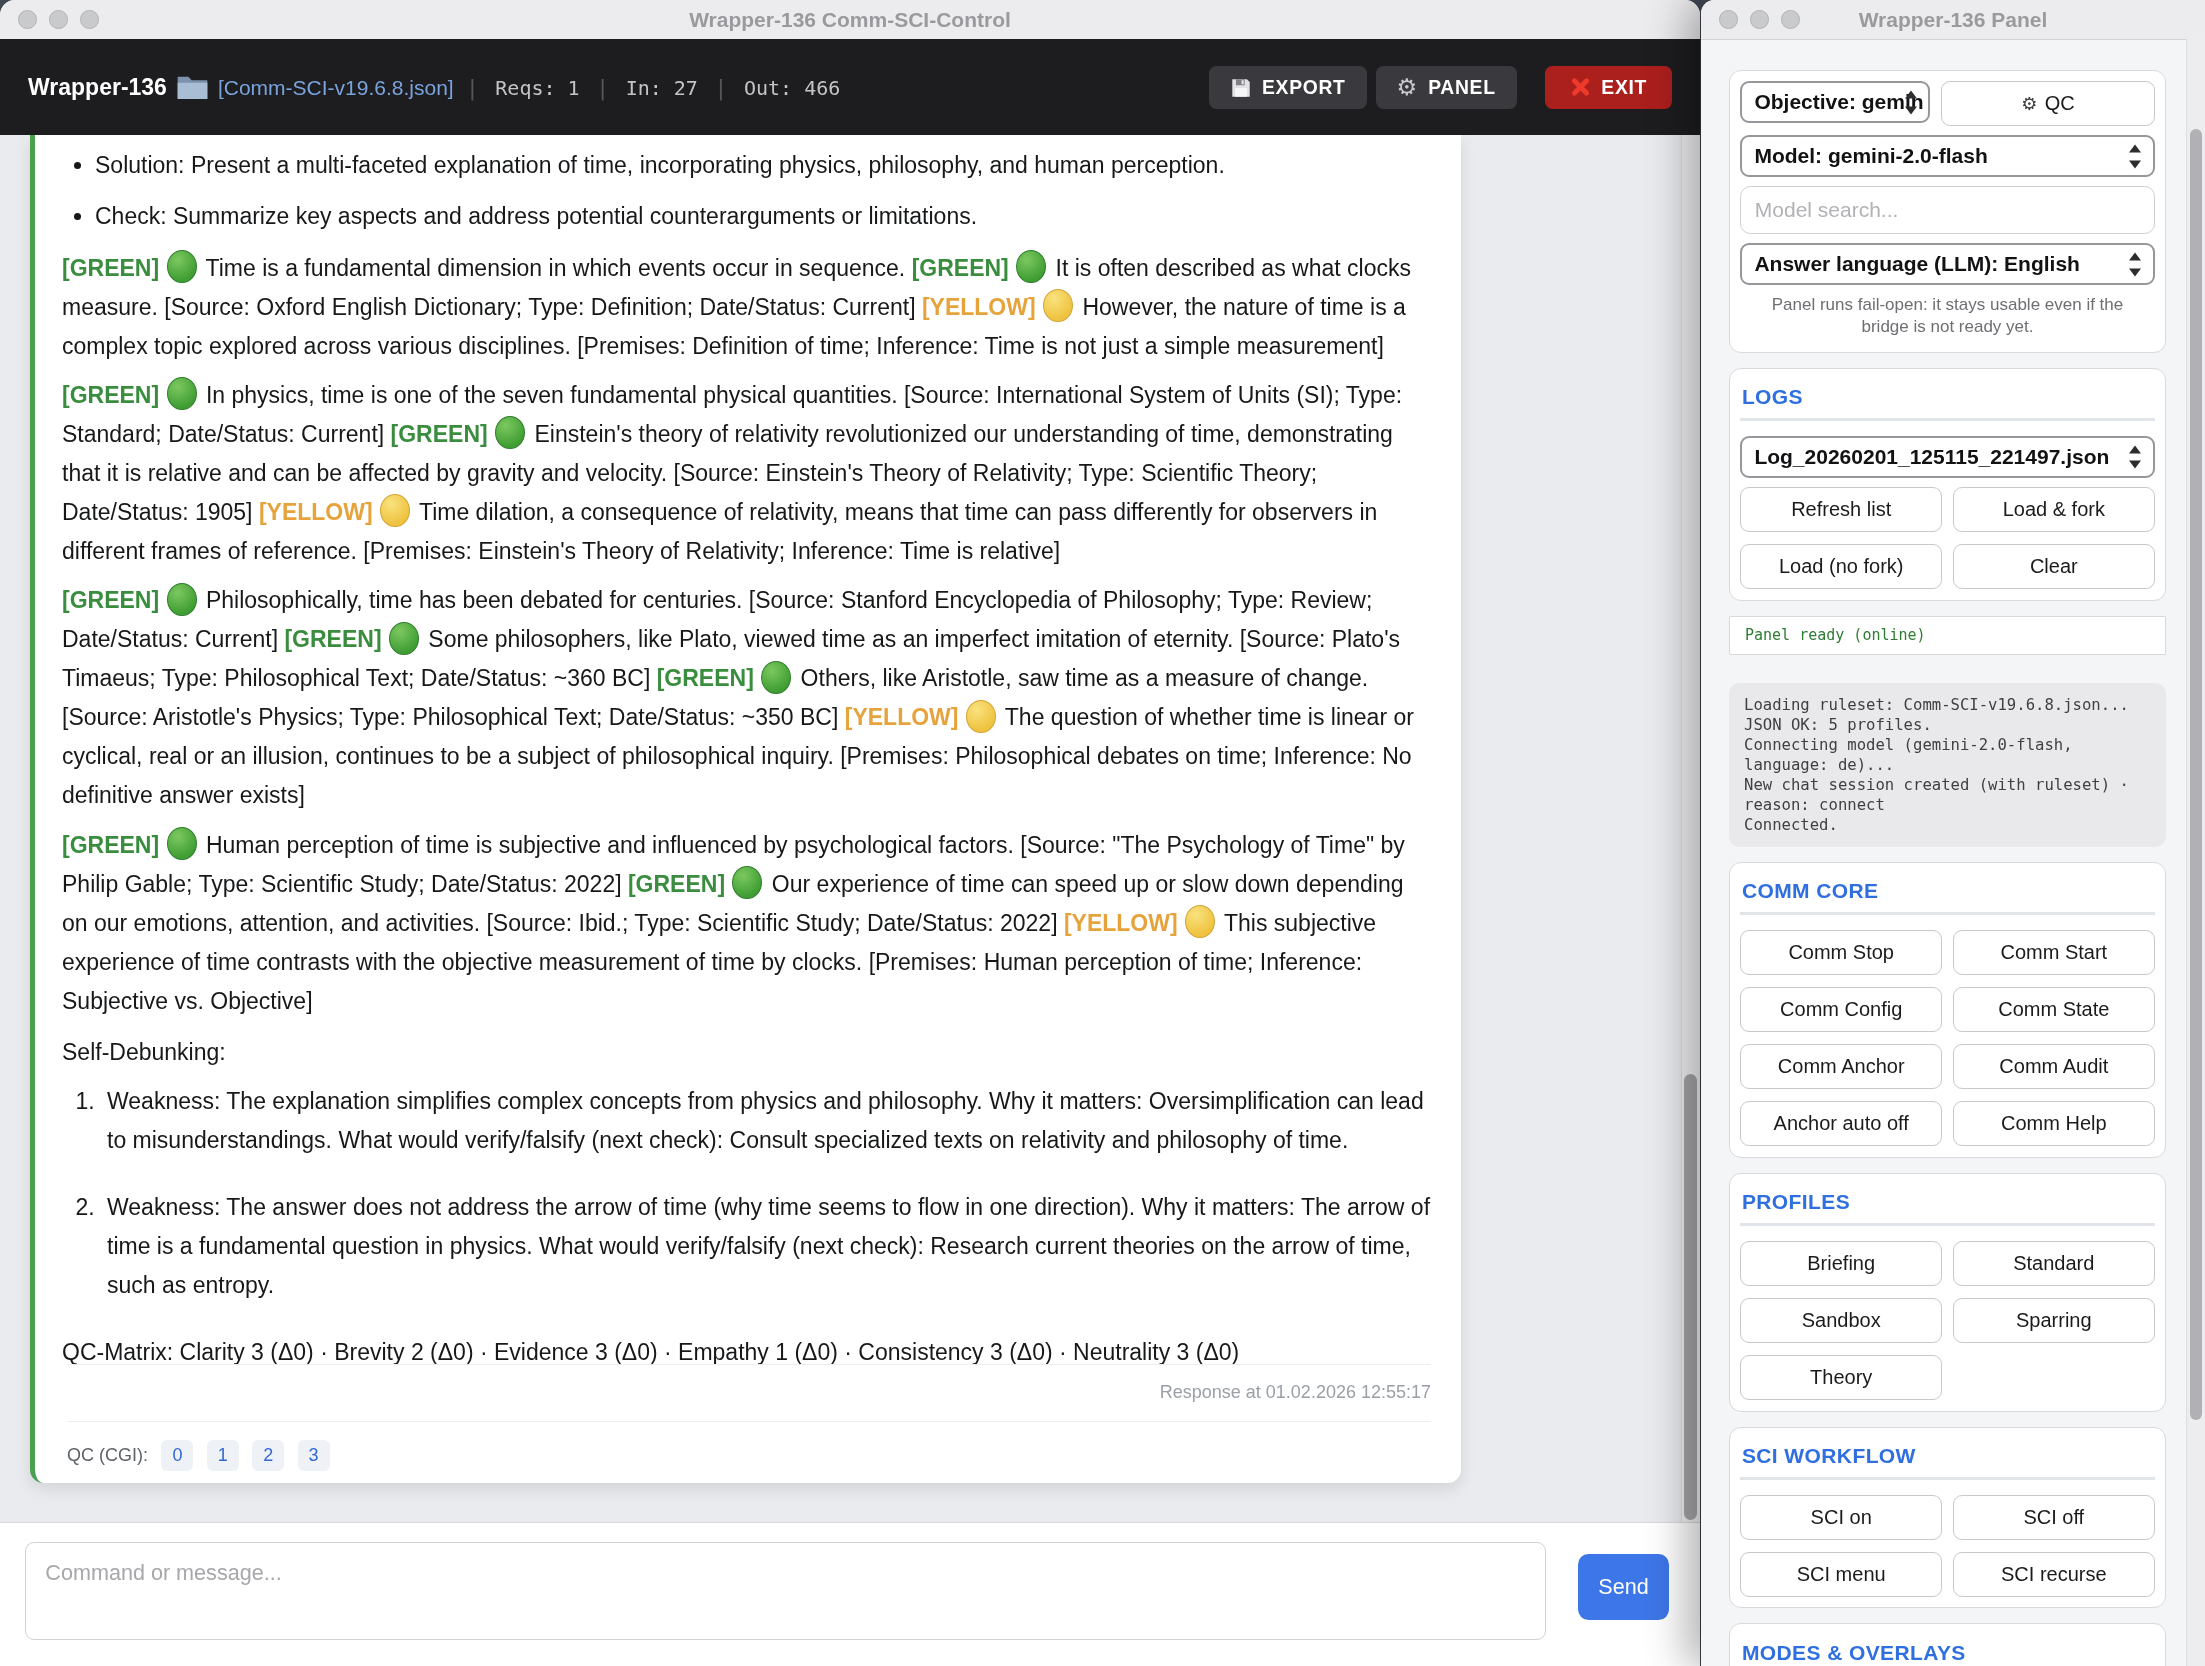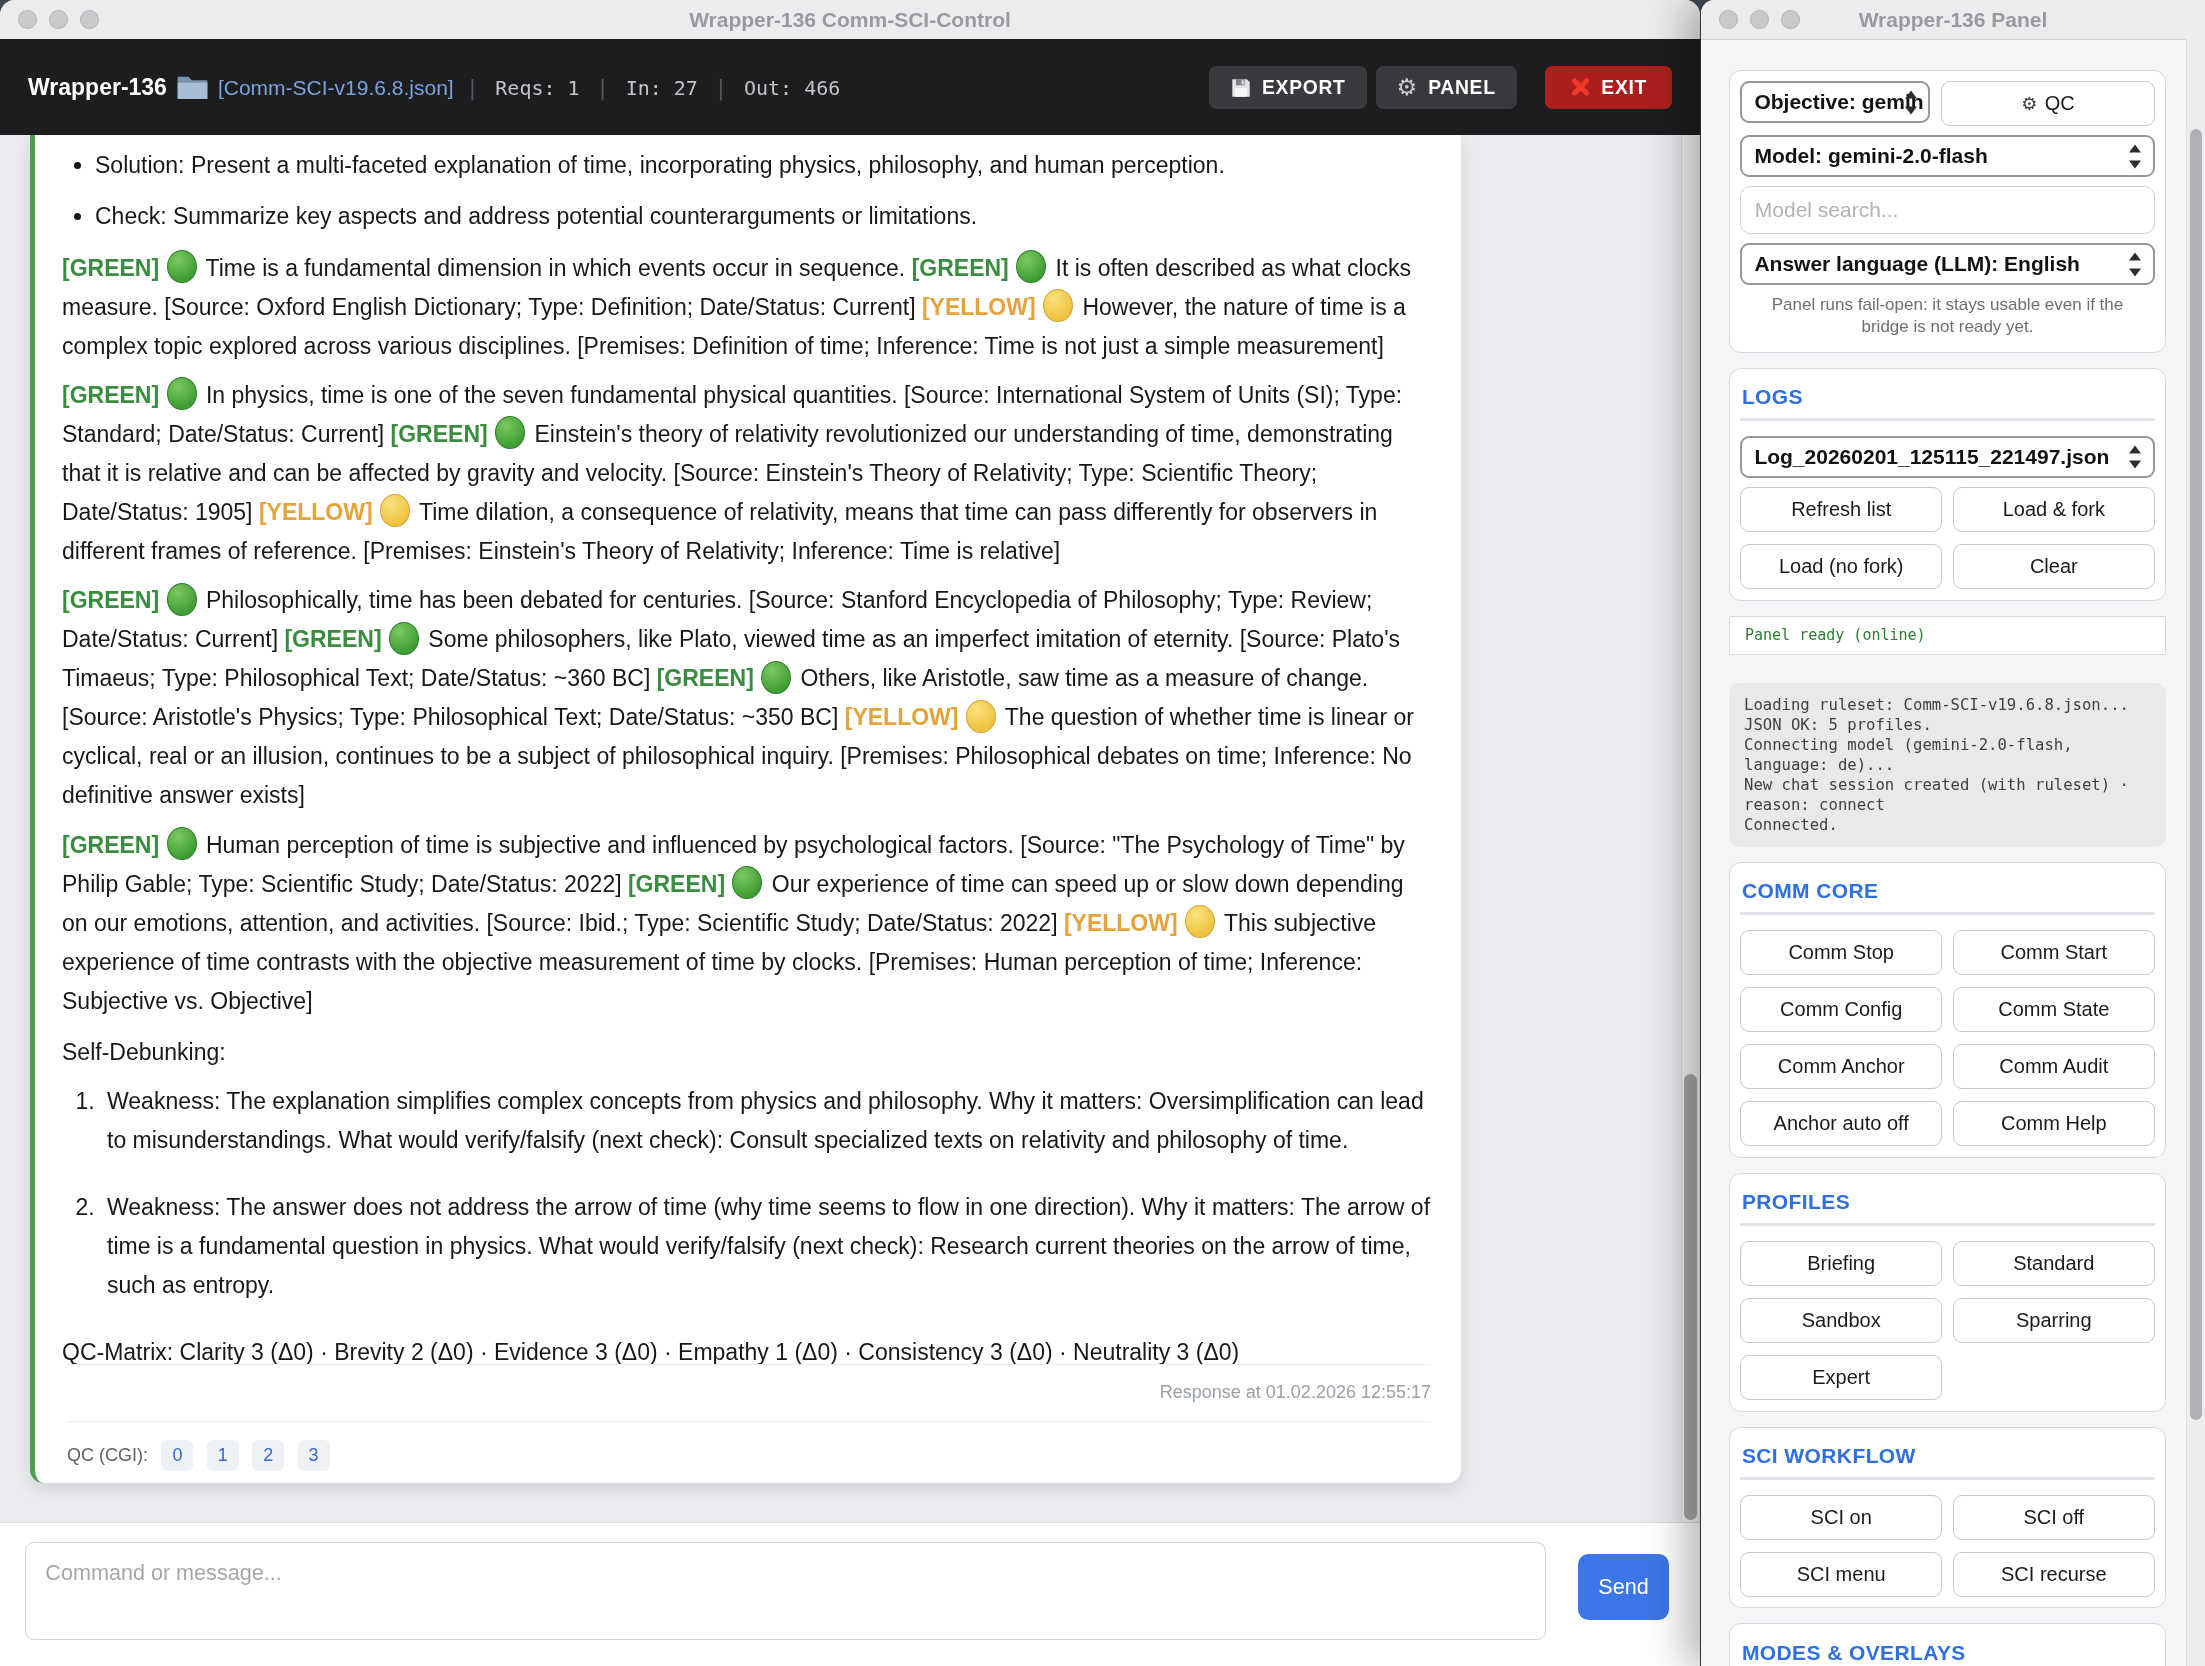--- a/index.html
+++ b/index.html
@@ -309,21 +309,21 @@
         </div>
     </div>
 
     <div class="pcard">
       <div class="sec-head" style="color:#2f6fe0;">PROFILES</div>
       <div class="grid-2">
           <button class="pbtn">Briefing</button>
           <button class="pbtn">Standard</button>
           <button class="pbtn">Sandbox</button>
           <button class="pbtn">Sparring</button>
-          <button class="pbtn">Expert</button>
+          <button class="pbtn">Theory</button>
         </div>
     </div>
 
     <div class="pcard">
       <div class="sec-head" style="color:#2f6fe0;">SCI WORKFLOW</div>
       <div class="grid-2">
           <button class="pbtn">SCI on</button>
           <button class="pbtn">SCI off</button>
           <button class="pbtn">SCI menu</button>
           <button class="pbtn">SCI recurse</button>

